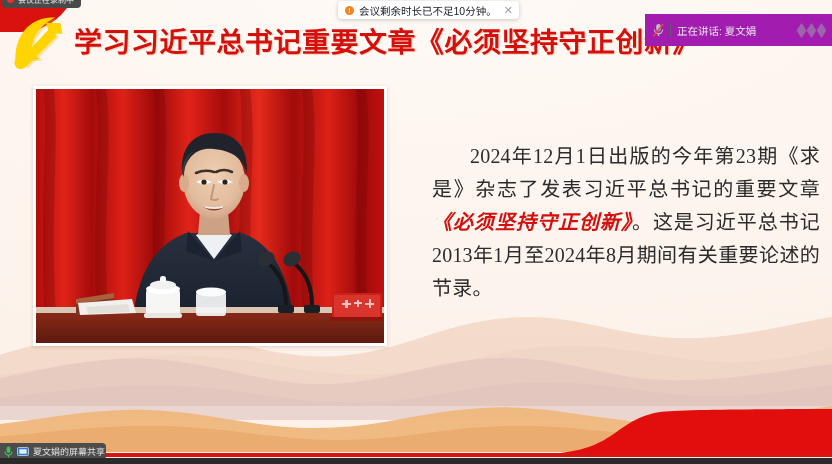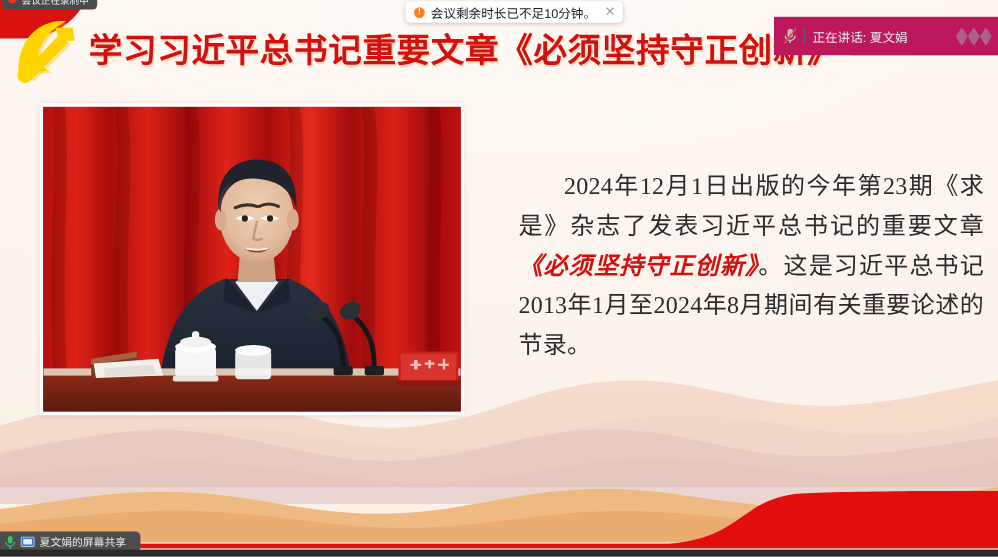--- a/index.html
+++ b/index.html
@@ -234,21 +234,21 @@
     cursor: pointer;
   }
 
   
   .speaker-strip {
     position: absolute;
     right: 0;
     top: 14px;
     width: 187px;
     height: 32px;
-    background: #be185d;
+    background: #a21caf;
     display: flex;
     align-items: center;
     gap: 6px;
     padding: 0 6px 0 8px;
     box-sizing: border-box;
     color: #e6e8ea;
     font-size: 10.5px;
     white-space: nowrap;
     overflow: hidden;
   }
@@ -281,21 +281,21 @@
 
   
   .share-bar {
     position: absolute;
     left: 0;
     bottom: 4px;
     height: 17px;
     display: flex;
     align-items: center;
     gap: 4px;
-    padding: 0 12px 0 4px;
+    padding: 0 1px 0 4px;
     background: #4c4c4c;
     border-radius: 0 4px 4px 0;
     color: #e4e4e4;
     font-size: 9px;
     white-space: nowrap;
   }
   .ic-mic-on { width: 9px; height: 12px; flex: none; }
   .ic-screen { width: 12px; height: 10px; flex: none; }
 
   

